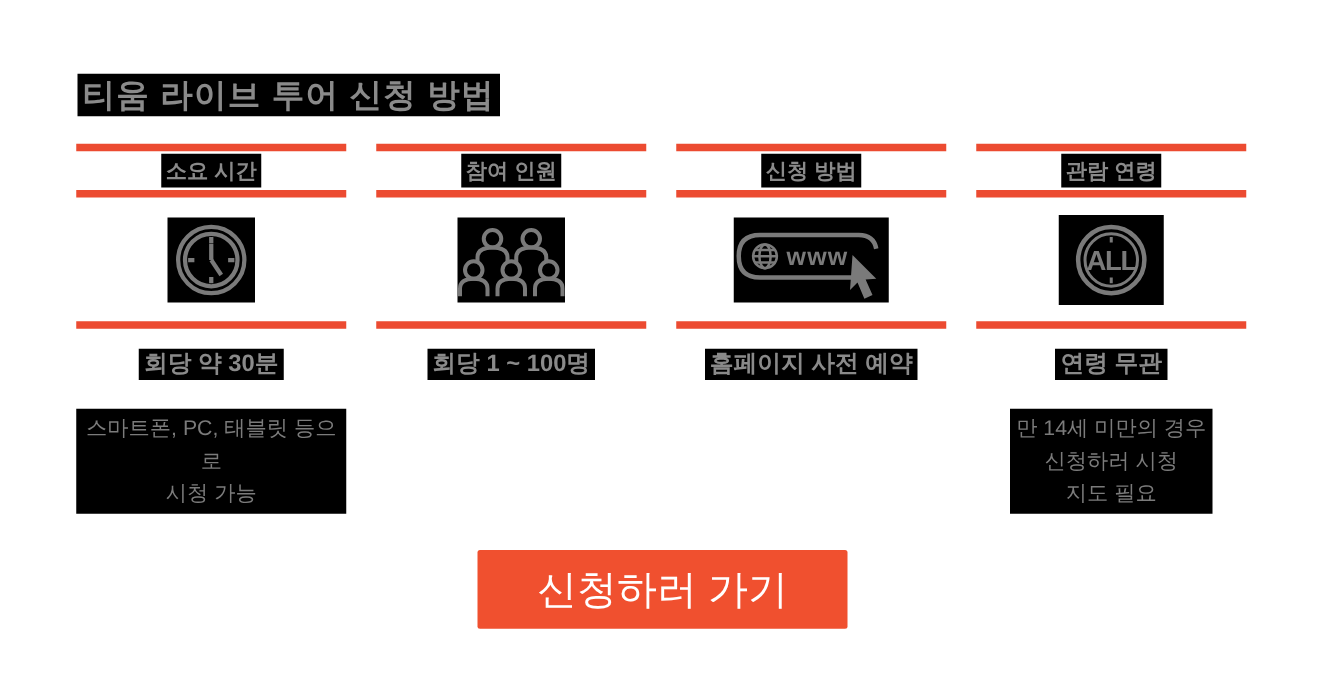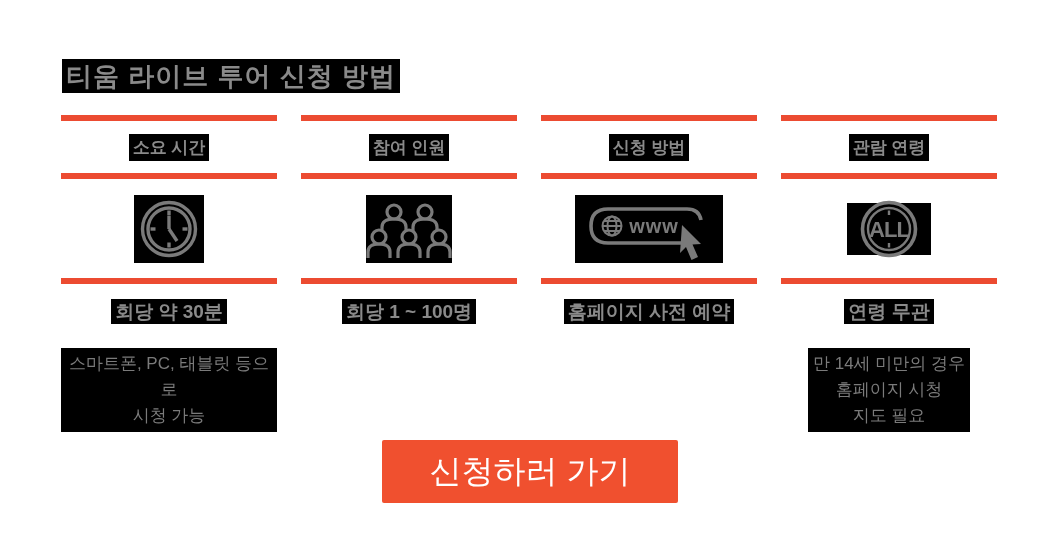--- a/index.html
+++ b/index.html
@@ -17,21 +17,21 @@
   .hl{background:#000000;color:#8a8a8a;padding:2px 4px;}
 
   
   .cols{
     position:absolute;left:61px;top:115px;width:936px;
     display:flex;gap:24px;
   }
   .col{width:216px;display:flex;flex-direction:column;text-align:center;}
   .bar{height:6px;background:#ec4b31;width:100%;}
   .col-header{
-    height:52px;display:flex;align-items:center;justify-content:center;
+    height:31px;display:flex;align-items:center;justify-content:center;
     font-size:17px;font-weight:bold;text-decoration:underline;
   }
   .icon-row{
     height:99px;display:flex;align-items:center;justify-content:center;
   }
   .tile{background:#000000;display:flex;align-items:center;justify-content:center;}
   .tile svg{display:block;}
   .subtitle{margin-top:15px;font-size:19px;font-weight:bold;}
   .desc-wrap{margin-top:23px;}
   .desc{
@@ -121,21 +121,21 @@
       <div class="subtitle"><span class="hl">회당 1 ~ 100명</span></div>
     </div>
 
     <div class="col">
       <div class="bar"></div>
       <div class="col-header">
           <span class="hl">신청 방법</span>
         </div>
       <div class="bar"></div>
       <div class="icon-row">
-        <div class="tile" style="width:148px;height:68px;">
+        <div class="tile" style="width:124px;height:68px;">
           <svg width="124" height="68" viewBox="0 0 124 68">
             <g fill="none" stroke="#7a7a7a" stroke-width="3.6">
               <path d="M100,48 H21 q-17,0 -17,-17 q0,-17 17,-17 h79 q12,0 14,11"></path>
             </g>
             <g fill="none" stroke="#7a7a7a" stroke-width="2">
               <circle cx="25" cy="31" r="9.5"></circle>
               <ellipse cx="25" cy="31" rx="4.5" ry="9.5"></ellipse>
               <line x1="15.5" y1="31" x2="34.5" y2="31"></line>
               <line x1="17" y1="26" x2="33" y2="26"></line>
               <line x1="17" y1="36" x2="33" y2="36"></line>
@@ -149,38 +149,38 @@
       <div class="subtitle"><span class="hl">홈페이지 사전 예약</span></div>
     </div>
 
     <div class="col">
       <div class="bar"></div>
       <div class="col-header">
           <span class="hl">관람 연령</span>
         </div>
       <div class="bar"></div>
       <div class="icon-row">
-        <div class="tile" style="width:84px;height:52px;">
+        <div class="tile" style="width:84px;height:72px;">
           <svg width="84" height="68" viewBox="0 0 84 68">
             <g fill="none" stroke="#7a7a7a">
               <circle cx="42" cy="34" r="26.5" stroke-width="3.6"></circle>
               <circle cx="42" cy="34" r="21" stroke-width="2.4"></circle>
               <line x1="42" y1="15.5" x2="42" y2="20" stroke-width="2.4"></line>
               <line x1="42" y1="48" x2="42" y2="52.5" stroke-width="2.4"></line>
             </g>
             <text x="42" y="42" text-anchor="middle" fill="#7a7a7a" font-size="22" font-weight="bold" letter-spacing="-1">ALL</text>
           </svg>
         </div>
       </div>
       <div class="bar"></div>
       <div class="subtitle"><span class="hl">연령 무관</span></div>
       <div class="desc-wrap">
         <div class="desc">
           <span>만 14세 미만의 경우</span>
-          <span>홈페이지 시청</span>
+          <span>신청하러 시청</span>
           <span>지도 필요</span>
         </div>
       </div>
     </div>
 
   </div>
 
   <button class="cta">신청하러 가기</button>
 
 </div>

